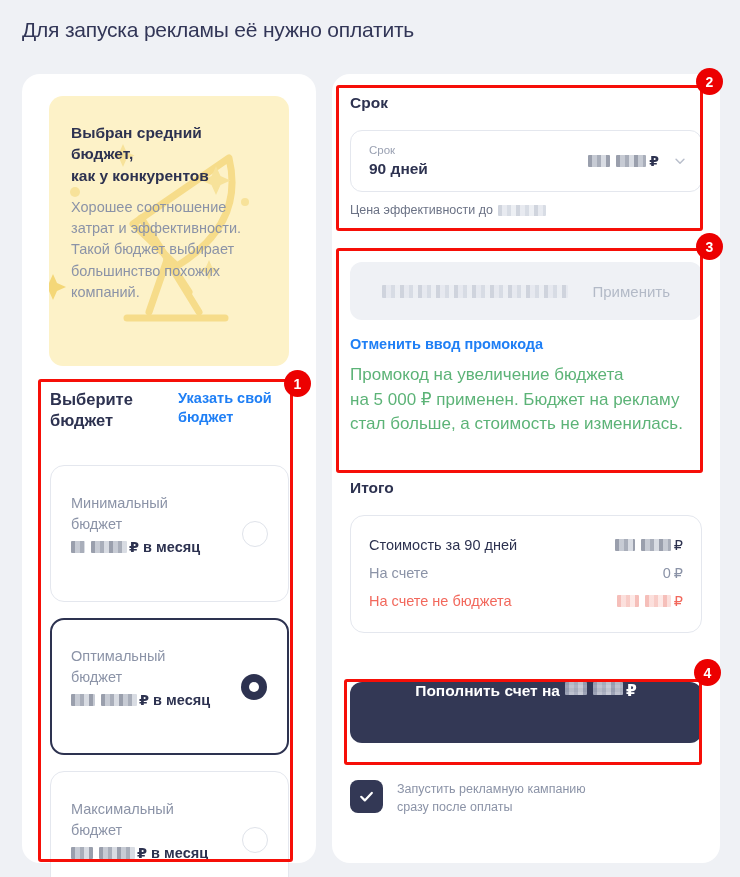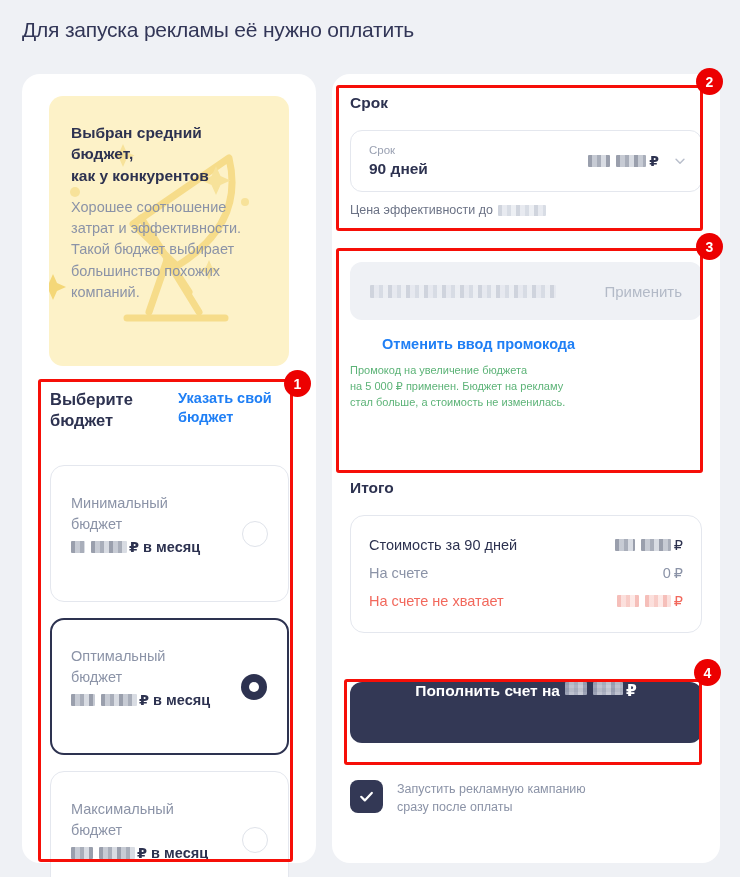--- a/index.html
+++ b/index.html
@@ -260,43 +260,42 @@
   
   .sec-promo { top: 170px; }
 
   .promo-input {
     margin-top: 18px;
     height: 58px;
     background: #eff1f5;
     border-radius: 12px;
     display: flex;
     align-items: center;
-    padding: 0 20px;
+    padding: 0 32px;
     cursor: text;
   }
 
   .promo-apply {
     font-size: 15px;
     color: #b3bac7;
     cursor: default;
   }
 
   .promo-cancel {
     display: block;
     margin-top: 16px;
     font-size: 14.5px;
     font-weight: bold;
     color: #1f7ff5;
     cursor: pointer;
-    margin-left: 32px;
   }
 
   .promo-msg {
     margin-top: 11px;
-    font-size: 11px;
+    font-size: 17px;
     line-height: 1.45;
     color: #5cb377;
     white-space: pre-line;
   }
 
   
   .sec-total { top: 405px; }
 
   .total-box {
     margin-top: 18px;
@@ -604,21 +603,21 @@
 
       <div class="total-row muted">
         <span class="lbl">На счете</span>
         <span class="amt">
           <span>0</span>
           <span>₽</span>
         </span>
       </div>
 
       <div class="total-row alert">
-        <span class="lbl">На счете не хватает</span>
+        <span class="lbl">На счете не бюджета</span>
         <span class="amt">
           <span class="redact red" style="width:22px;height:12px;"></span>
           <span class="redact red" style="width:26px;height:12px;margin-left:3px;"></span>
           <span>₽</span>
         </span>
       </div>
 
     </div>
   </div>
 

